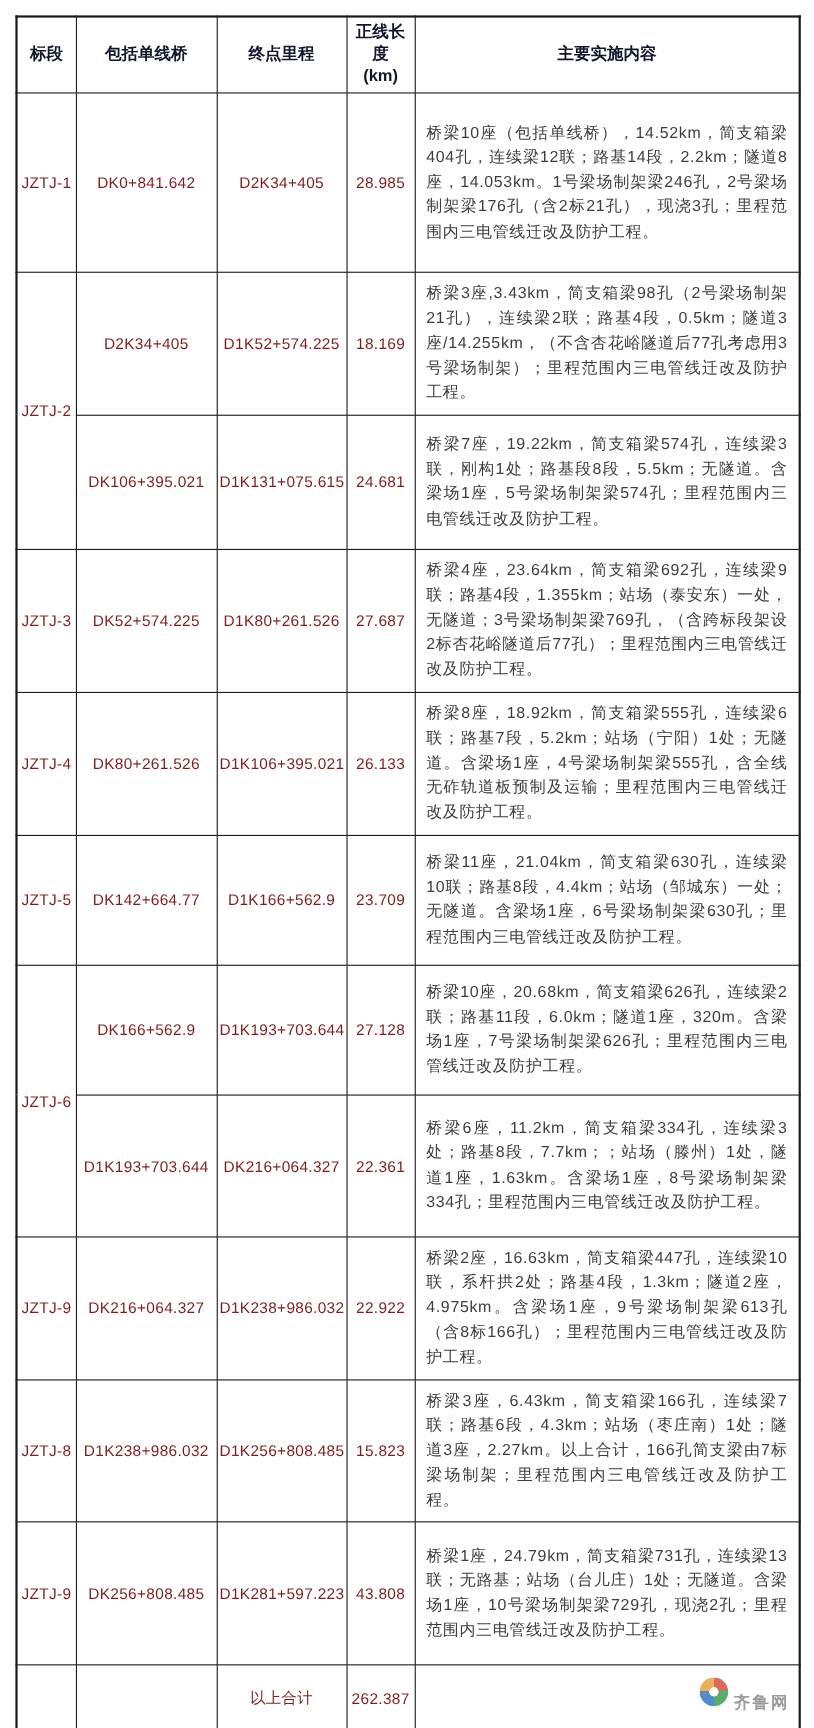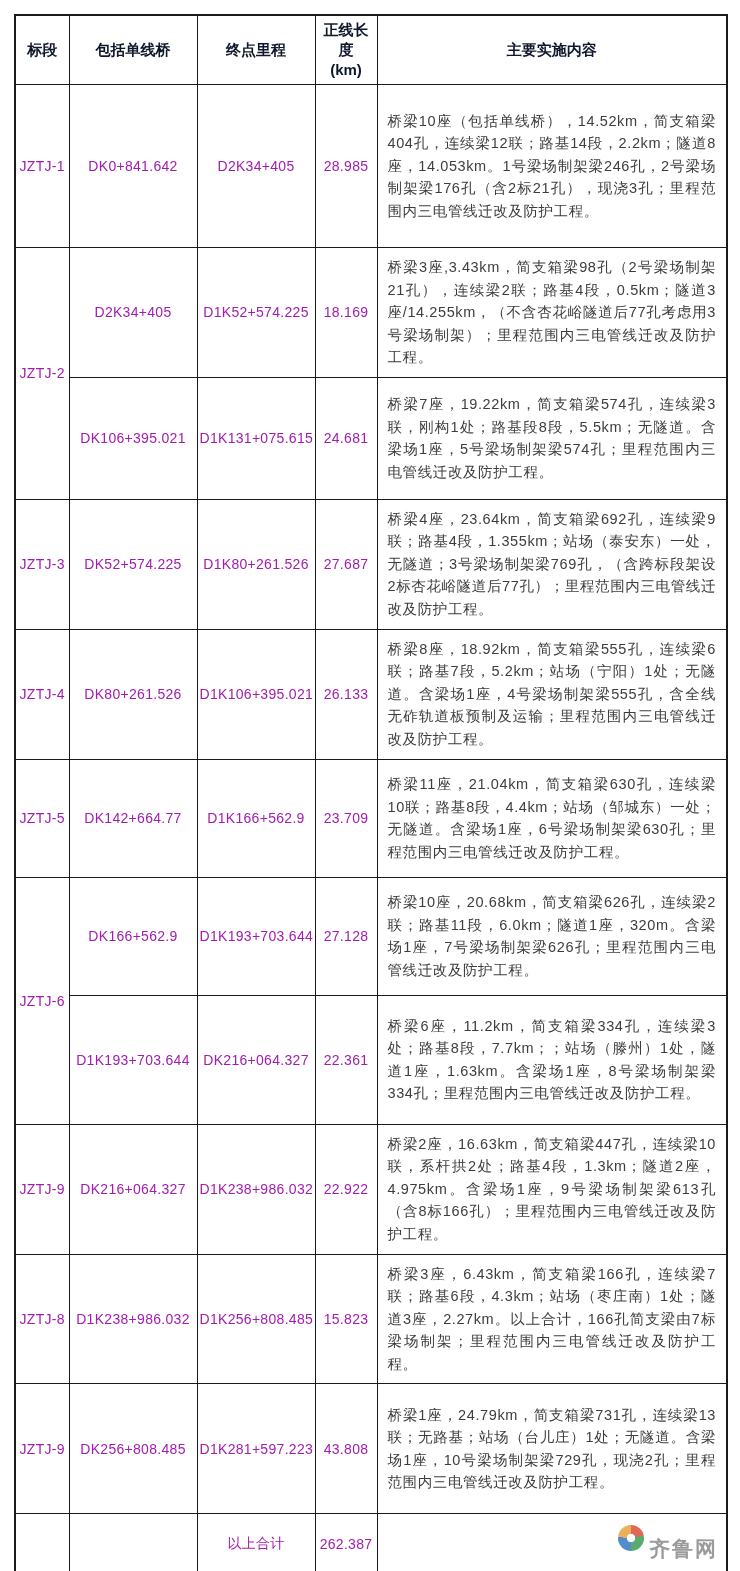--- a/index.html
+++ b/index.html
@@ -32,21 +32,21 @@
     font-size: 15px;
     font-weight: bold;
     color: #0f172a;
     text-align: center;
     line-height: 20px;
     padding: 4px 2px;
   }
   .c-cell {
     text-align: center;
     font-size: 14px;
-    color: #a21caf;
+    color: #7f1d1d;
     padding: 4px 2px;
     letter-spacing: 0.3px;
   }
   .content-cell {
     text-align: justify;
     font-size: 14.5px;
     color: #3d3d3d;
     line-height: 22.5px;
     padding: 8px 10px;
     letter-spacing: 0.6px;
@@ -67,21 +67,21 @@
     width: 26px;
     height: 26px;
     border-radius: 50%;
     display: inline-block;
     background:
       radial-gradient(circle at 50% 50%, #ffffff 0 4px, rgba(255,255,255,0) 4.5px),
       conic-gradient(#d94f3d 0 22%, #3a9e55 22% 50%, #3577c6 50% 76%, #e8a33c 76% 100%);
     opacity: 0.85;
   }
   .wm-text {
-    font-size: 21px;
+    font-size: 15px;
     color: #9b9b9b;
     letter-spacing: 2px;
     font-weight: bold;
     margin-top: 23px;
   }
 </style>
 </head>
 <body>
 
 <div class="page">

